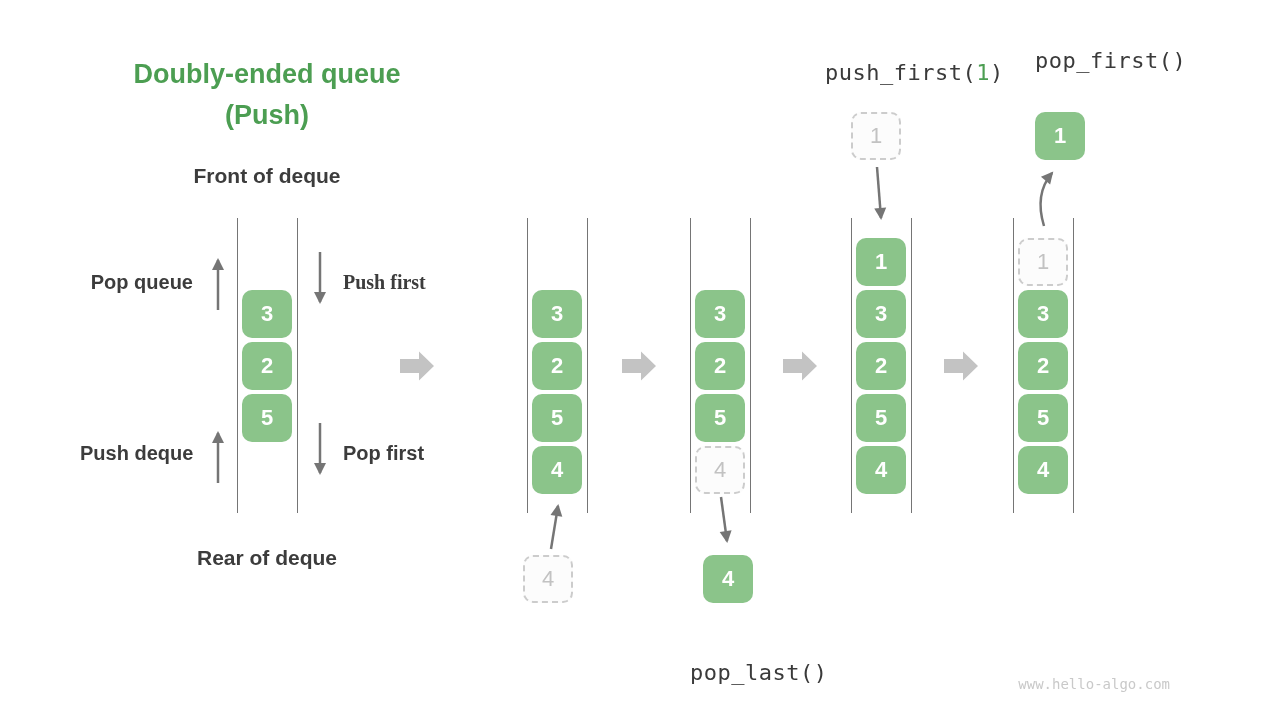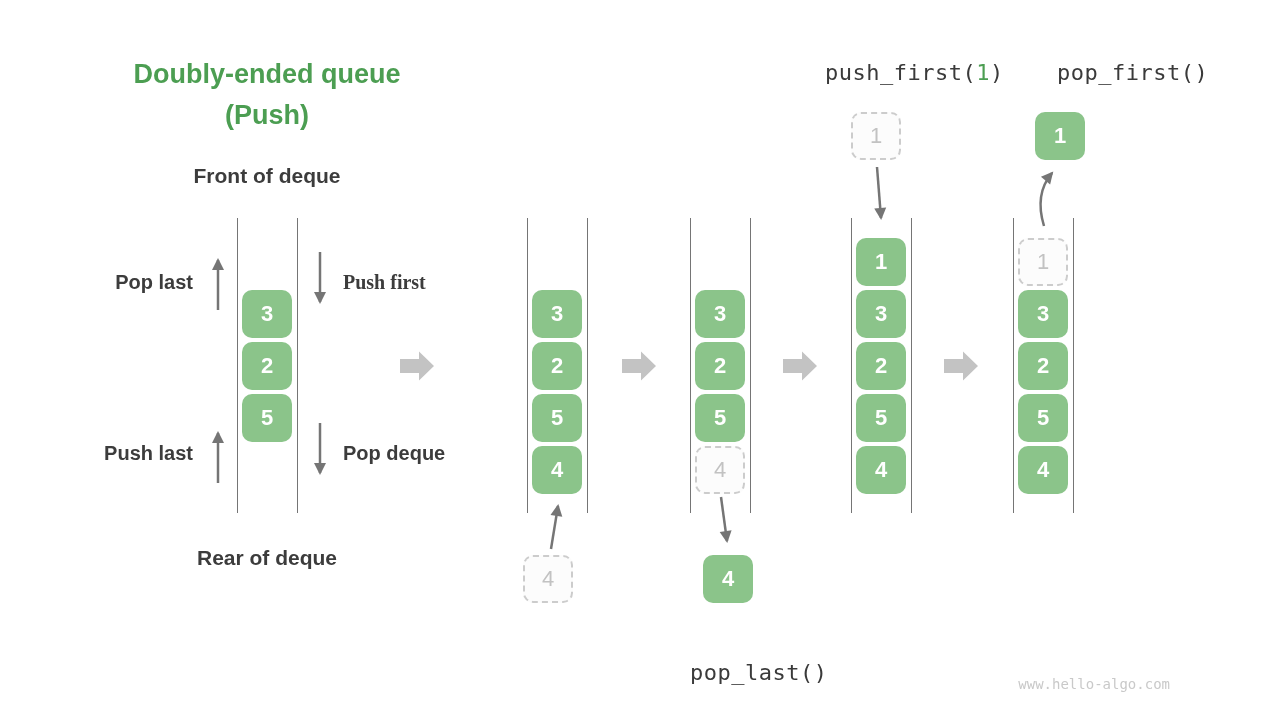--- a/index.html
+++ b/index.html
@@ -81,24 +81,24 @@
 <div class="canvas">
 
   <div class="abs title">
     <div>Doubly-ended queue</div>
     <div>(Push)</div>
   </div>
 
   <div class="abs struct-label rear-label">Rear of deque</div>
   <div class="abs struct-label front-label">Front of deque</div>
 
-  <div class="abs op-label right-align" style="left:80px;top:271px;">Pop last</div>
+  <div class="abs op-label right-align" style="left:80px;top:271px;">Pop queue</div>
   <div class="abs op-label" style="left:343px;top:271px;font-family:Liberation Serif, serif;">Push first</div>
-  <div class="abs op-label right-align" style="left:80px;top:442px;">Push last</div>
-  <div class="abs op-label" style="left:343px;top:442px;">Pop deque</div>
+  <div class="abs op-label right-align" style="left:80px;top:442px;">Push deque</div>
+  <div class="abs op-label" style="left:343px;top:442px;">Pop first</div>
 
   <div class="abs queue q0">
       <div class="cell" style="top: 72px;">3</div>
       <div class="cell" style="top: 124px;">2</div>
       <div class="cell" style="top: 176px;">5</div>
     </div>
   <div class="abs queue q1">
       <div class="cell" style="top: 72px;">3</div>
       <div class="cell" style="top: 124px;">2</div>
       <div class="cell" style="top: 176px;">5</div>
@@ -134,21 +134,21 @@
   <div class="abs float-box ghost fb-push-first">
     <span>1</span>
   </div>
   <div class="abs float-box fb-pop-first">
     <span>1</span>
   </div>
 
   <div class="abs code-label" style="left:825px;top:60px;">
     <span>push_first(</span><span class="arg">1</span><span>)</span>
   </div>
-  <div class="abs code-label" style="left:1035px;top:60px;margin-left:22px;">pop_first()</div>
+  <div class="abs code-label" style="left:1035px;top:48px;">pop_first()</div>
   <div class="abs code-label" style="left:690px;top:660px;">pop_last()</div>
 
   <svg class="overlay" width="1280" height="720" viewBox="0 0 1280 720">
     <defs>
       <marker id="head" markerUnits="userSpaceOnUse" markerWidth="16" markerHeight="16" refX="11" refY="7" orient="auto">
         <path d="M1,1 L13,7 L1,13 Z" fill="#757575"></path>
       </marker>
     </defs>
 
     <line x1="218" y1="310" x2="218" y2="260" stroke="#757575" stroke-width="2.5" marker-end="url(#head)"></line>

